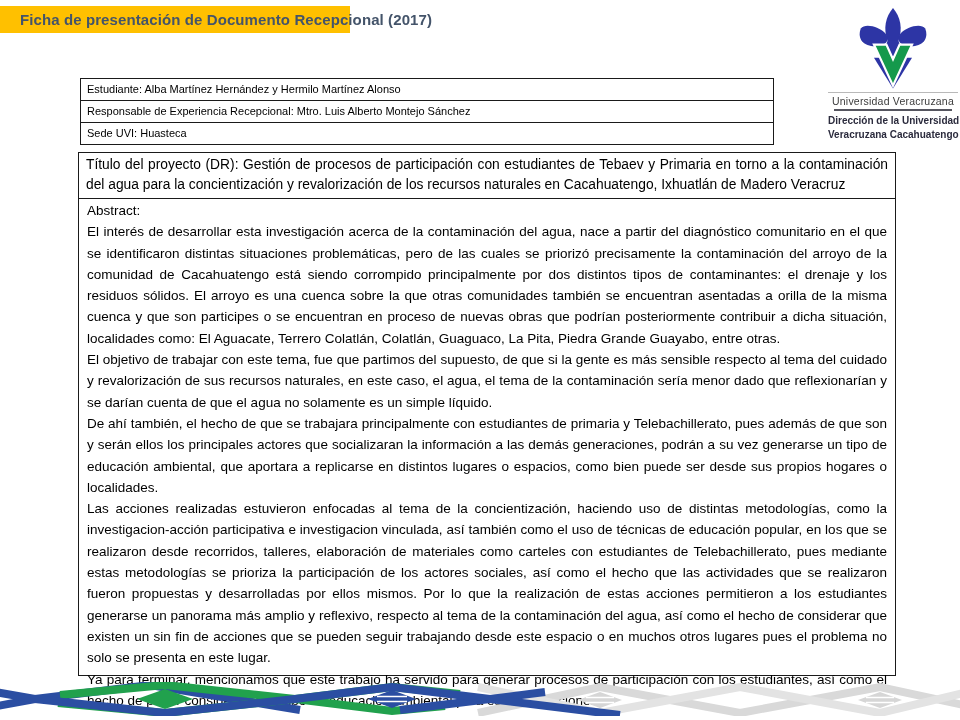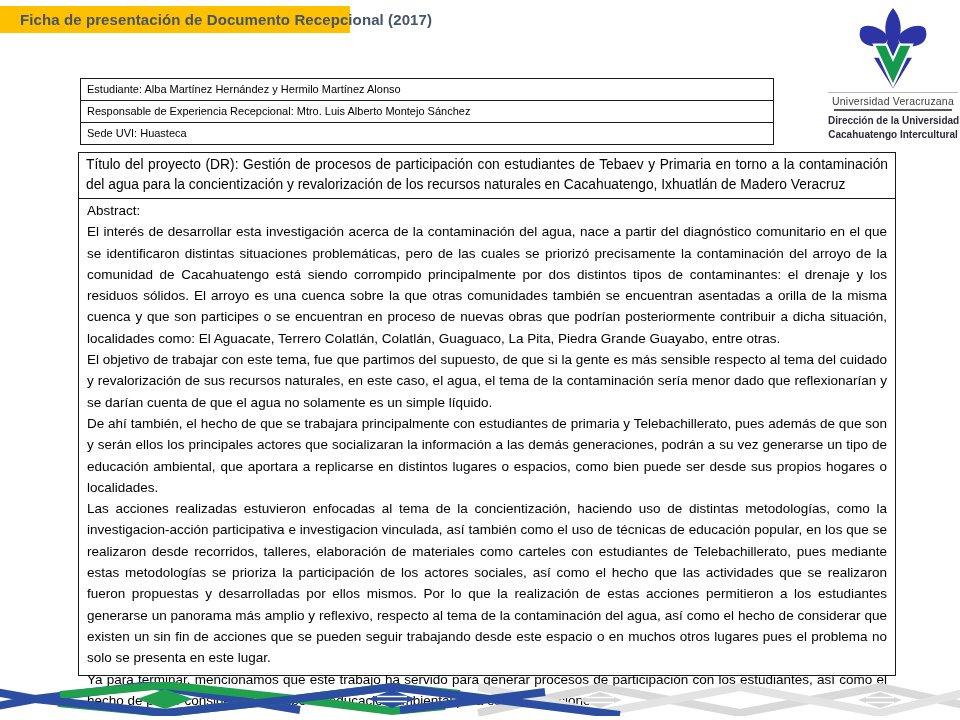--- a/index.html
+++ b/index.html
@@ -51,21 +51,21 @@
       <path d="M6 28 C0 44 12 54 30 52 C42 50 46 42 40 35 C32 26 12 20 6 28 Z" fill="#2D35A5"></path>
       <path d="M94 28 C100 44 88 54 70 52 C58 50 54 42 60 35 C68 26 88 20 94 28 Z" fill="#2D35A5"></path>
       <path d="M43 44 L57 44 L66 66 L34 66 Z" fill="#2D35A5"></path>
       <path d="M50 110 L24 68 L76 68 Z" fill="#2D35A5"></path>
       <path d="M24 50 L41 50 L50 70 L59 50 L76 50 L50 106 Z" fill="#15994C" stroke="#ffffff" stroke-width="3"></path>
     </svg>
     <div class="logo-name">Universidad Veracruzana</div>
     <div class="logo-divider"></div>
     <div class="logo-sub">
       <div>Dirección de la Universidad</div>
-      <div>Cacahuatengo Intercultural</div>
+      <div>Veracruzana Cacahuatengo</div>
     </div>
   </div>
 
   <div class="info-table">
     <div class="info-row">Estudiante: Alba Martínez Hernández y Hermilo Martínez Alonso</div>
     <div class="info-row">Responsable de Experiencia Recepcional: Mtro. Luis Alberto Montejo Sánchez</div>
     <div class="info-row">Sede UVI: Huasteca</div>
   </div>
 
   <div class="project-table">

